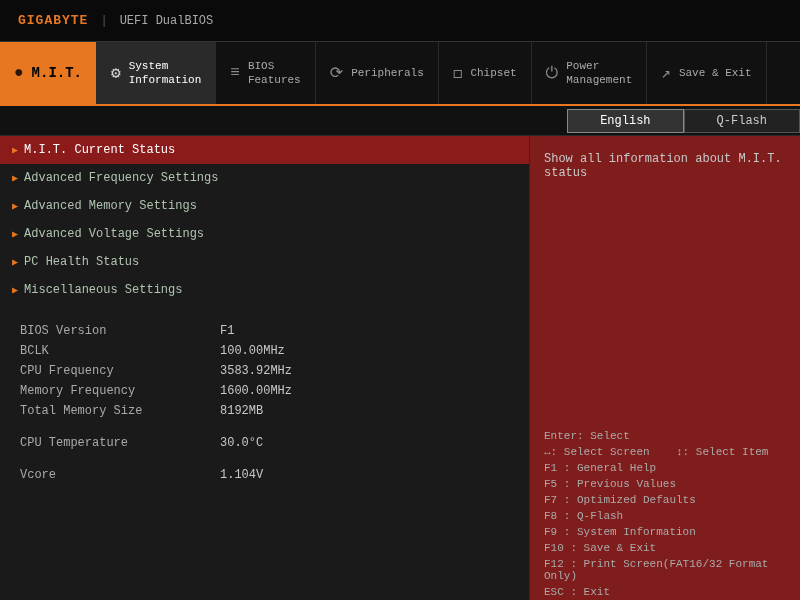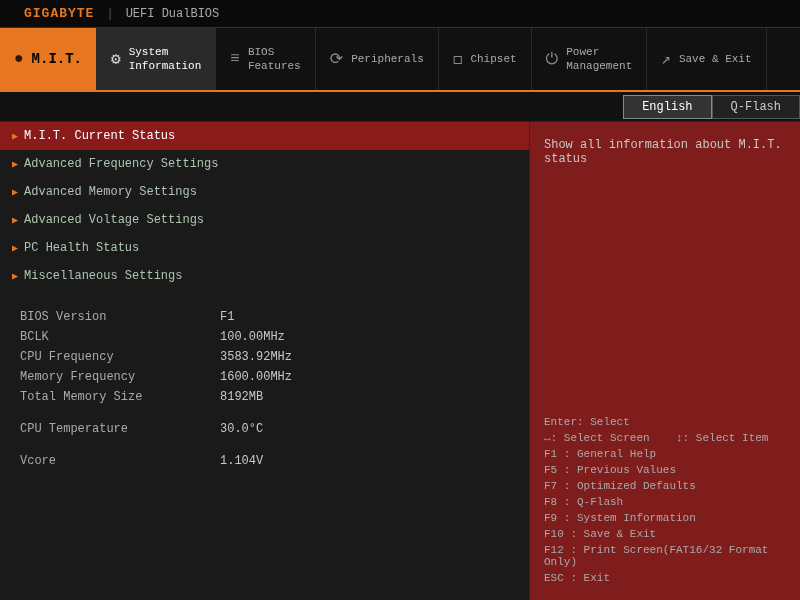--- a/index.html
+++ b/index.html
@@ -9,24 +9,24 @@
       background: #1a1a1a;
       font-family: 'Courier New', Courier, monospace;
       font-size: 12px;
       color: #c8c8c8;
       overflow: hidden;
     }
 
     
     #titlebar {
       background: #0a0a0a;
-      height: 28px;
+      height: 42px;
       display: flex;
       align-items: center;
-      padding: 0 24px;
+      padding: 0 18px;
       border-bottom: 1px solid #333;
     }
     #brand {
       color: #e87722;
       font-weight: bold;
       font-size: 13px;
       margin-right: 12px;
       letter-spacing: 1px;
     }
     #divider-bar {
@@ -83,21 +83,21 @@
     
     #lang-bar {
       background: #111;
       height: 30px;
       display: flex;
       justify-content: flex-end;
       align-items: center;
       border-bottom: 1px solid #2a2a2a;
     }
     .lang-btn {
-      padding: 4px 18px;
+      padding: 4px 32px;
       font-size: 12px;
       cursor: pointer;
       color: #ccc;
       border: 1px solid #555;
       background: #222;
     }
     .lang-btn.active {
       background: #333;
       color: #fff;
       border-color: #888;

